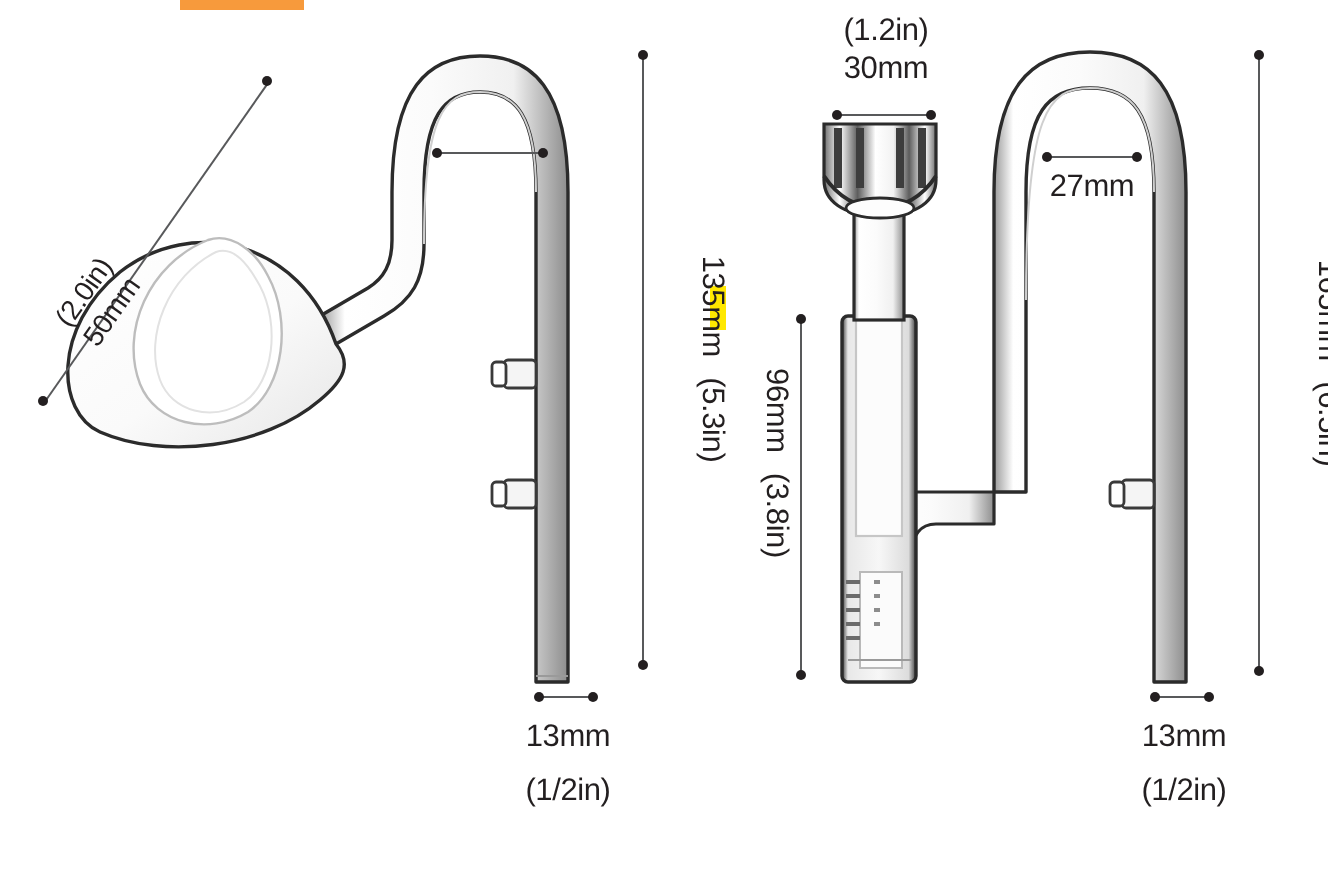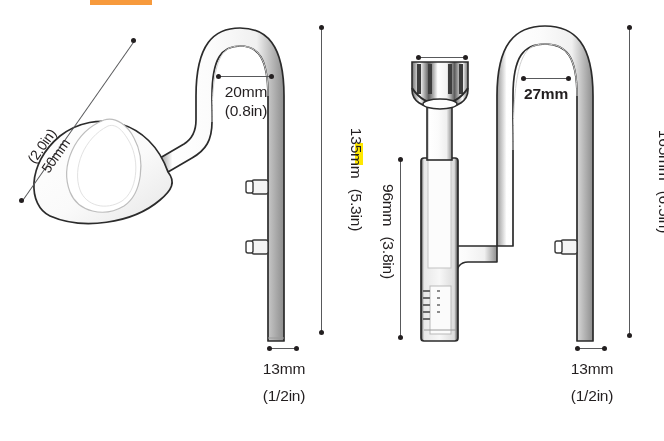--- a/index.html
+++ b/index.html
@@ -198,24 +198,20 @@
   <div class="dim diag" style="left:-6px;top:134px;width:110px;">
     <span>(2.0in)</span>
     <span class="l2">50mm</span>
   </div>
 
   <div>
     <div class="hline" style="left:219px;top:76px;width:54px;"></div>
     <div class="dot" style="left:216px;top:74px;"></div>
     <div class="dot" style="left:269px;top:74px;"></div>
   </div>
-  <div class="dim" style="left:196px;top:82px;width:100px;">
-    <span>20mm</span>
-    <span class="l2">(0.8in)</span>
-  </div>
 
   <div>
     <div class="vline" style="left:321px;top:28px;height:305px;"></div>
     <div class="dot" style="left:319px;top:25px;"></div>
     <div class="dot" style="left:319px;top:330px;"></div>
   </div>
   <div class="dim vert" style="left:286px;top:170px;width:140px;">
     <span>135mm</span>
     <span style="margin-left:6px;">(5.3in)</span>
   </div>
@@ -228,37 +224,41 @@
   <div class="dim" style="left:234px;top:355px;width:100px;line-height:27px;">
     <span>13mm</span>
     <span class="l2">(1/2in)</span>
   </div>
 
   <div>
     <div class="hline" style="left:419px;top:57px;width:48px;"></div>
     <div class="dot" style="left:416px;top:55px;"></div>
     <div class="dot" style="left:463px;top:55px;"></div>
   </div>
+  <div class="dim" style="left:393px;top:6px;width:100px;">
+    <span>(1.2in)</span>
+    <span class="l2">30mm</span>
+  </div>
 
   <div>
     <div class="vline" style="left:400px;top:160px;height:178px;"></div>
     <div class="dot" style="left:398px;top:157px;"></div>
     <div class="dot" style="left:398px;top:335px;"></div>
   </div>
   <div class="dim vert" style="left:318px;top:222px;width:140px;">
     <span>96mm</span>
     <span style="margin-left:6px;">(3.8in)</span>
   </div>
 
   <div>
     <div class="hline" style="left:524px;top:78px;width:46px;"></div>
     <div class="dot" style="left:521px;top:76px;"></div>
     <div class="dot" style="left:566px;top:76px;"></div>
   </div>
-  <div class="dim" style="left:496px;top:84px;width:100px;font-weight:bold;">
+  <div class="dim" style="left:496px;top:84px;width:100px;">
     <span>27mm</span>
   </div>
 
   <div>
     <div class="vline" style="left:629px;top:28px;height:308px;"></div>
     <div class="dot" style="left:627px;top:25px;"></div>
     <div class="dot" style="left:627px;top:333px;"></div>
   </div>
   <div class="dim vert" style="left:594px;top:172px;width:140px;">
     <span>165mm</span>

